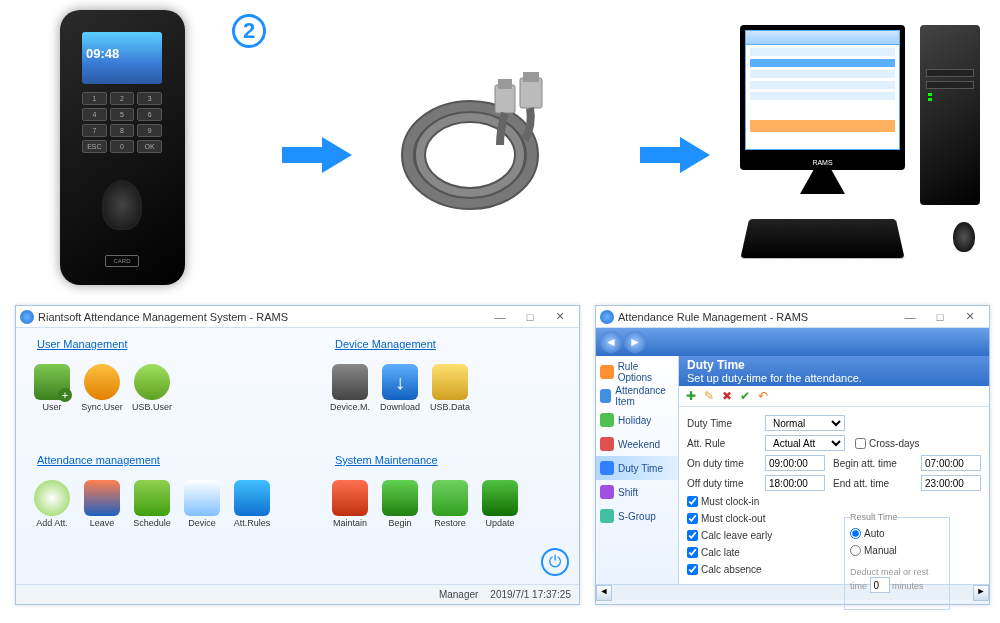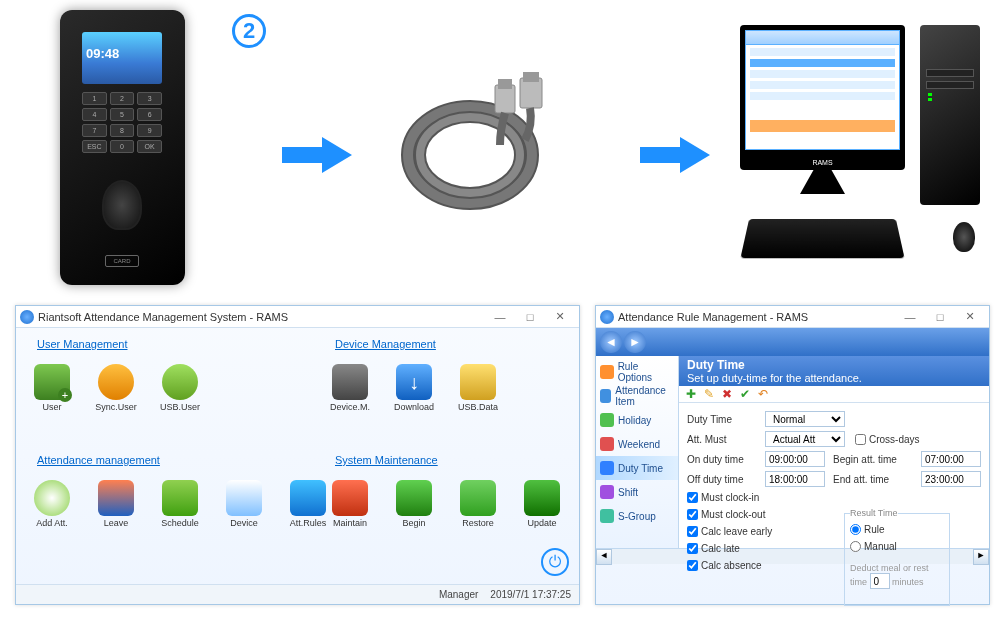--- a/index.html
+++ b/index.html
@@ -2,21 +2,21 @@
 <html><head>
 <meta charset="utf-8">
 <style>
 * { margin:0; padding:0; box-sizing:border-box; font-family:"Segoe UI",Tahoma,sans-serif; }
 body { width:1000px; height:623px; background:#fff; position:relative; overflow:hidden; }
 
 
 .top-row { position:absolute; top:0; left:0; width:1000px; height:290px; }
 
 
-.terminal { position:absolute; left:60px; top:10px; width:125px; height:275px; background:linear-gradient(145deg,#2a2a2a,#000); border-radius:12px; box-shadow:0 0 12px rgba(0,0,0,.4); }
+.terminal { position:absolute; left:60px; top:10px; width:125px; height:275px; background:linear-gradient(145deg,#2a2a2a,#000); border-radius:20px; box-shadow:0 0 12px rgba(0,0,0,.4); }
 .terminal .screen { position:absolute; left:22px; top:22px; width:80px; height:52px; background:linear-gradient(180deg,#5ad0ff,#3a7bd5 60%,#2a5aa5); border-radius:3px; }
 .terminal .screen .time { color:#fff; font-size:13px; font-weight:bold; position:absolute; left:4px; top:14px; }
 .terminal .keypad { position:absolute; left:22px; top:82px; width:80px; display:grid; grid-template-columns:repeat(3,1fr); gap:3px; }
 .terminal .key { height:13px; background:#333; border:1px solid #555; border-radius:2px; font-size:7px; color:#aaa; text-align:center; line-height:11px; }
 .terminal .sens { position:absolute; left:42px; top:170px; width:40px; height:50px; background:radial-gradient(#444,#111); border-radius:50% 50% 40% 40%; border:2px solid #222; }
 .terminal .card { position:absolute; left:45px; bottom:18px; width:34px; height:12px; border:1px solid #666; border-radius:2px; font-size:6px; color:#888; text-align:center; line-height:10px; }
 
 .step-badge { position:absolute; left:232px; top:14px; width:34px; height:34px; border:3px solid #1e90ff; border-radius:50%; color:#1e90ff; font-size:22px; font-weight:bold; text-align:center; line-height:28px; }
 
 .arrow { position:absolute; width:70px; height:40px; }
@@ -44,21 +44,21 @@
 .window { position:absolute; background:linear-gradient(#f8fbff,#eef5ff); border:1px solid #a6c8e6; box-shadow:0 0 4px rgba(0,0,0,.15); font-size:11px; }
 .titlebar { height:22px; background:#fff; border-bottom:1px solid #d0e0f0; display:flex; align-items:center; padding:0 4px; }
 .titlebar .ticon { width:14px; height:14px; background:radial-gradient(#6ab0ff,#1e70d0); border-radius:50%; margin-right:4px; }
 .titlebar .ttl { flex:1; font-size:11px; color:#333; }
 .titlebar .wbtn { width:30px; text-align:center; color:#666; font-size:11px; cursor:default; }
 
 
 .win1 { left:15px; top:305px; width:565px; height:300px; }
 .group { position:absolute; }
 .group .glabel { font-size:11px; color:#0066cc; text-decoration:underline; margin-bottom:4px; display:block;margin-left:9px; }
-.icons { display:flex; gap:16px; }
+.icons { display:flex; gap:2px; }
 .ibtn { width:48px; height:58px; display:flex; flex-direction:column; align-items:center; justify-content:flex-end; font-size:9px; color:#333; cursor:default; }
 .ibtn .ico { width:36px; height:36px; border-radius:6px; margin-bottom:2px; position:relative; }
 .ico.user { background:linear-gradient(#7ec850,#3d8020); }
 .ico.user::after{content:"+";position:absolute;right:-2px;bottom:-2px;width:14px;height:14px;background:#3d8020;border-radius:50%;color:#fff;font-size:11px;text-align:center;line-height:14px;}
 .ico.sync { background:linear-gradient(#ffc040,#e08000); border-radius:50%; }
 .ico.usb { background:linear-gradient(#a0e060,#60a020); border-radius:50%; }
 .ico.dev { background:linear-gradient(#888,#444); border-radius:6px; }
 .ico.down { background:linear-gradient(#60b0ff,#1060c0); }
 .ico.down::after{content:"↓";position:absolute;inset:0;color:#fff;font-size:20px;text-align:center;line-height:36px;}
 .ico.usdd { background:linear-gradient(#ffe070,#d0a020); }
@@ -72,21 +72,21 @@
 .ico.back { background:linear-gradient(#60d050,#208010); }
 .ico.rest { background:linear-gradient(#70d060,#30a020); }
 .ico.upd { background:linear-gradient(#50c040,#107000); }
 .powerbtn { position:absolute; right:10px; bottom:28px; width:28px; height:28px; border:2px solid #1e90ff; border-radius:50%; color:#1e90ff; font-size:16px; text-align:center; line-height:24px; }
 .statusbar { position:absolute; left:0; right:0; bottom:0; height:20px; background:#f0f5fa; border-top:1px solid #d0e0f0; display:flex; align-items:center; justify-content:flex-end; padding:0 8px; font-size:10px; color:#444; gap:12px; }
 
 
 .win2 { left:595px; top:305px; width:395px; height:300px; }
 .navbar { height:28px; background:linear-gradient(#6aa0e8,#3070c8); display:flex; align-items:center; padding:0 4px; }
 .navbtn { width:22px; height:22px; background:radial-gradient(#9ec8ff,#3070c8); border-radius:50%; margin-right:2px; color:#fff; font-size:12px; text-align:center; line-height:22px; }
-.body2 { display:flex; height:192px; }
+.body2 { display:flex; height:228px; }
 .sidebar { width:110px; background:linear-gradient(#fff,#eaf3ff); border-right:1px solid #c0d8f0; padding:4px 0; }
 .sitem { height:24px; display:flex; align-items:center; padding:0 4px; font-size:10px; color:#205090; gap:4px; cursor:default; }
 .sitem.active { background:linear-gradient(90deg,#b0d8ff,#e0f0ff); }
 .sitem .sicn { width:14px; height:14px; border-radius:3px; }
 .sicn.c1{background:#ff9030;} .sicn.c2{background:#4090e0;} .sicn.c3{background:#50c050;} .sicn.c4{background:#e05050;} .sicn.c5{background:#3080ff;} .sicn.c6{background:#a050e0;} .sicn.c7{background:#40c0a0;}
 .content { flex:1; background:#fff; display:flex; flex-direction:column; }
 .chdr { height:32px; background:linear-gradient(#5a90e0,#3070c8); color:#fff; padding:2px 8px; font-size:11px; }
 .chdr .big { font-weight:bold; font-size:12px; }
 .ctoolbar { height:22px; border-bottom:1px solid #d0e0f0; display:flex; align-items:center; padding:0 4px; gap:2px; }
 .tbtn { width:16px; height:16px; font-size:12px; text-align:center; line-height:16px; }
@@ -342,21 +342,21 @@
         <div class="tbtn del">✖</div>
         <div class="tbtn ok">✔</div>
         <div class="tbtn undo">↶</div>
       </div>
       <div class="form" style="position:relative">
         <div class="frow">
           <span class="flabel">Duty Time</span>
           <select class="finput fselect"><option>Normal</option></select>
         </div>
         <div class="frow">
-          <span class="flabel">Att. Must</span>
+          <span class="flabel">Att. Rule</span>
           <select class="finput fselect"><option>Actual Att</option></select>
           <label class="chk" style="margin-left:10px">
               <input type="checkbox" style="">
               <span>Cross-days</span>
             </label>
         </div>
         <div class="frow">
           <span class="flabel">On duty time</span>
           <input class="finput ftime" value="09:00:00" style="">
           <span class="fcol2">Begin att. time</span>
@@ -387,21 +387,21 @@
             </label>
           <label class="chk">
               <input type="checkbox" checked="" style="">
               <span>Calc absence</span>
             </label>
         </div>
         <fieldset class="fieldset fs-result">
           <legend style="color:#888;font-size:9px">Result Time</legend>
           <label class="chk">
               <input type="radio" checked="" style="">
-              <span>Rule</span>
+              <span>Auto</span>
             </label>
           <label class="chk">
               <input type="radio" style="">
               <span>Manual</span>
             </label>
           <div style="height:8px"></div>
           <div style="color:#999;font-size:9px">
             <span>Deduct meal or rest time</span>
             <input class="finput" style="width: 20px;" value="0">
             <span>minutes</span>

